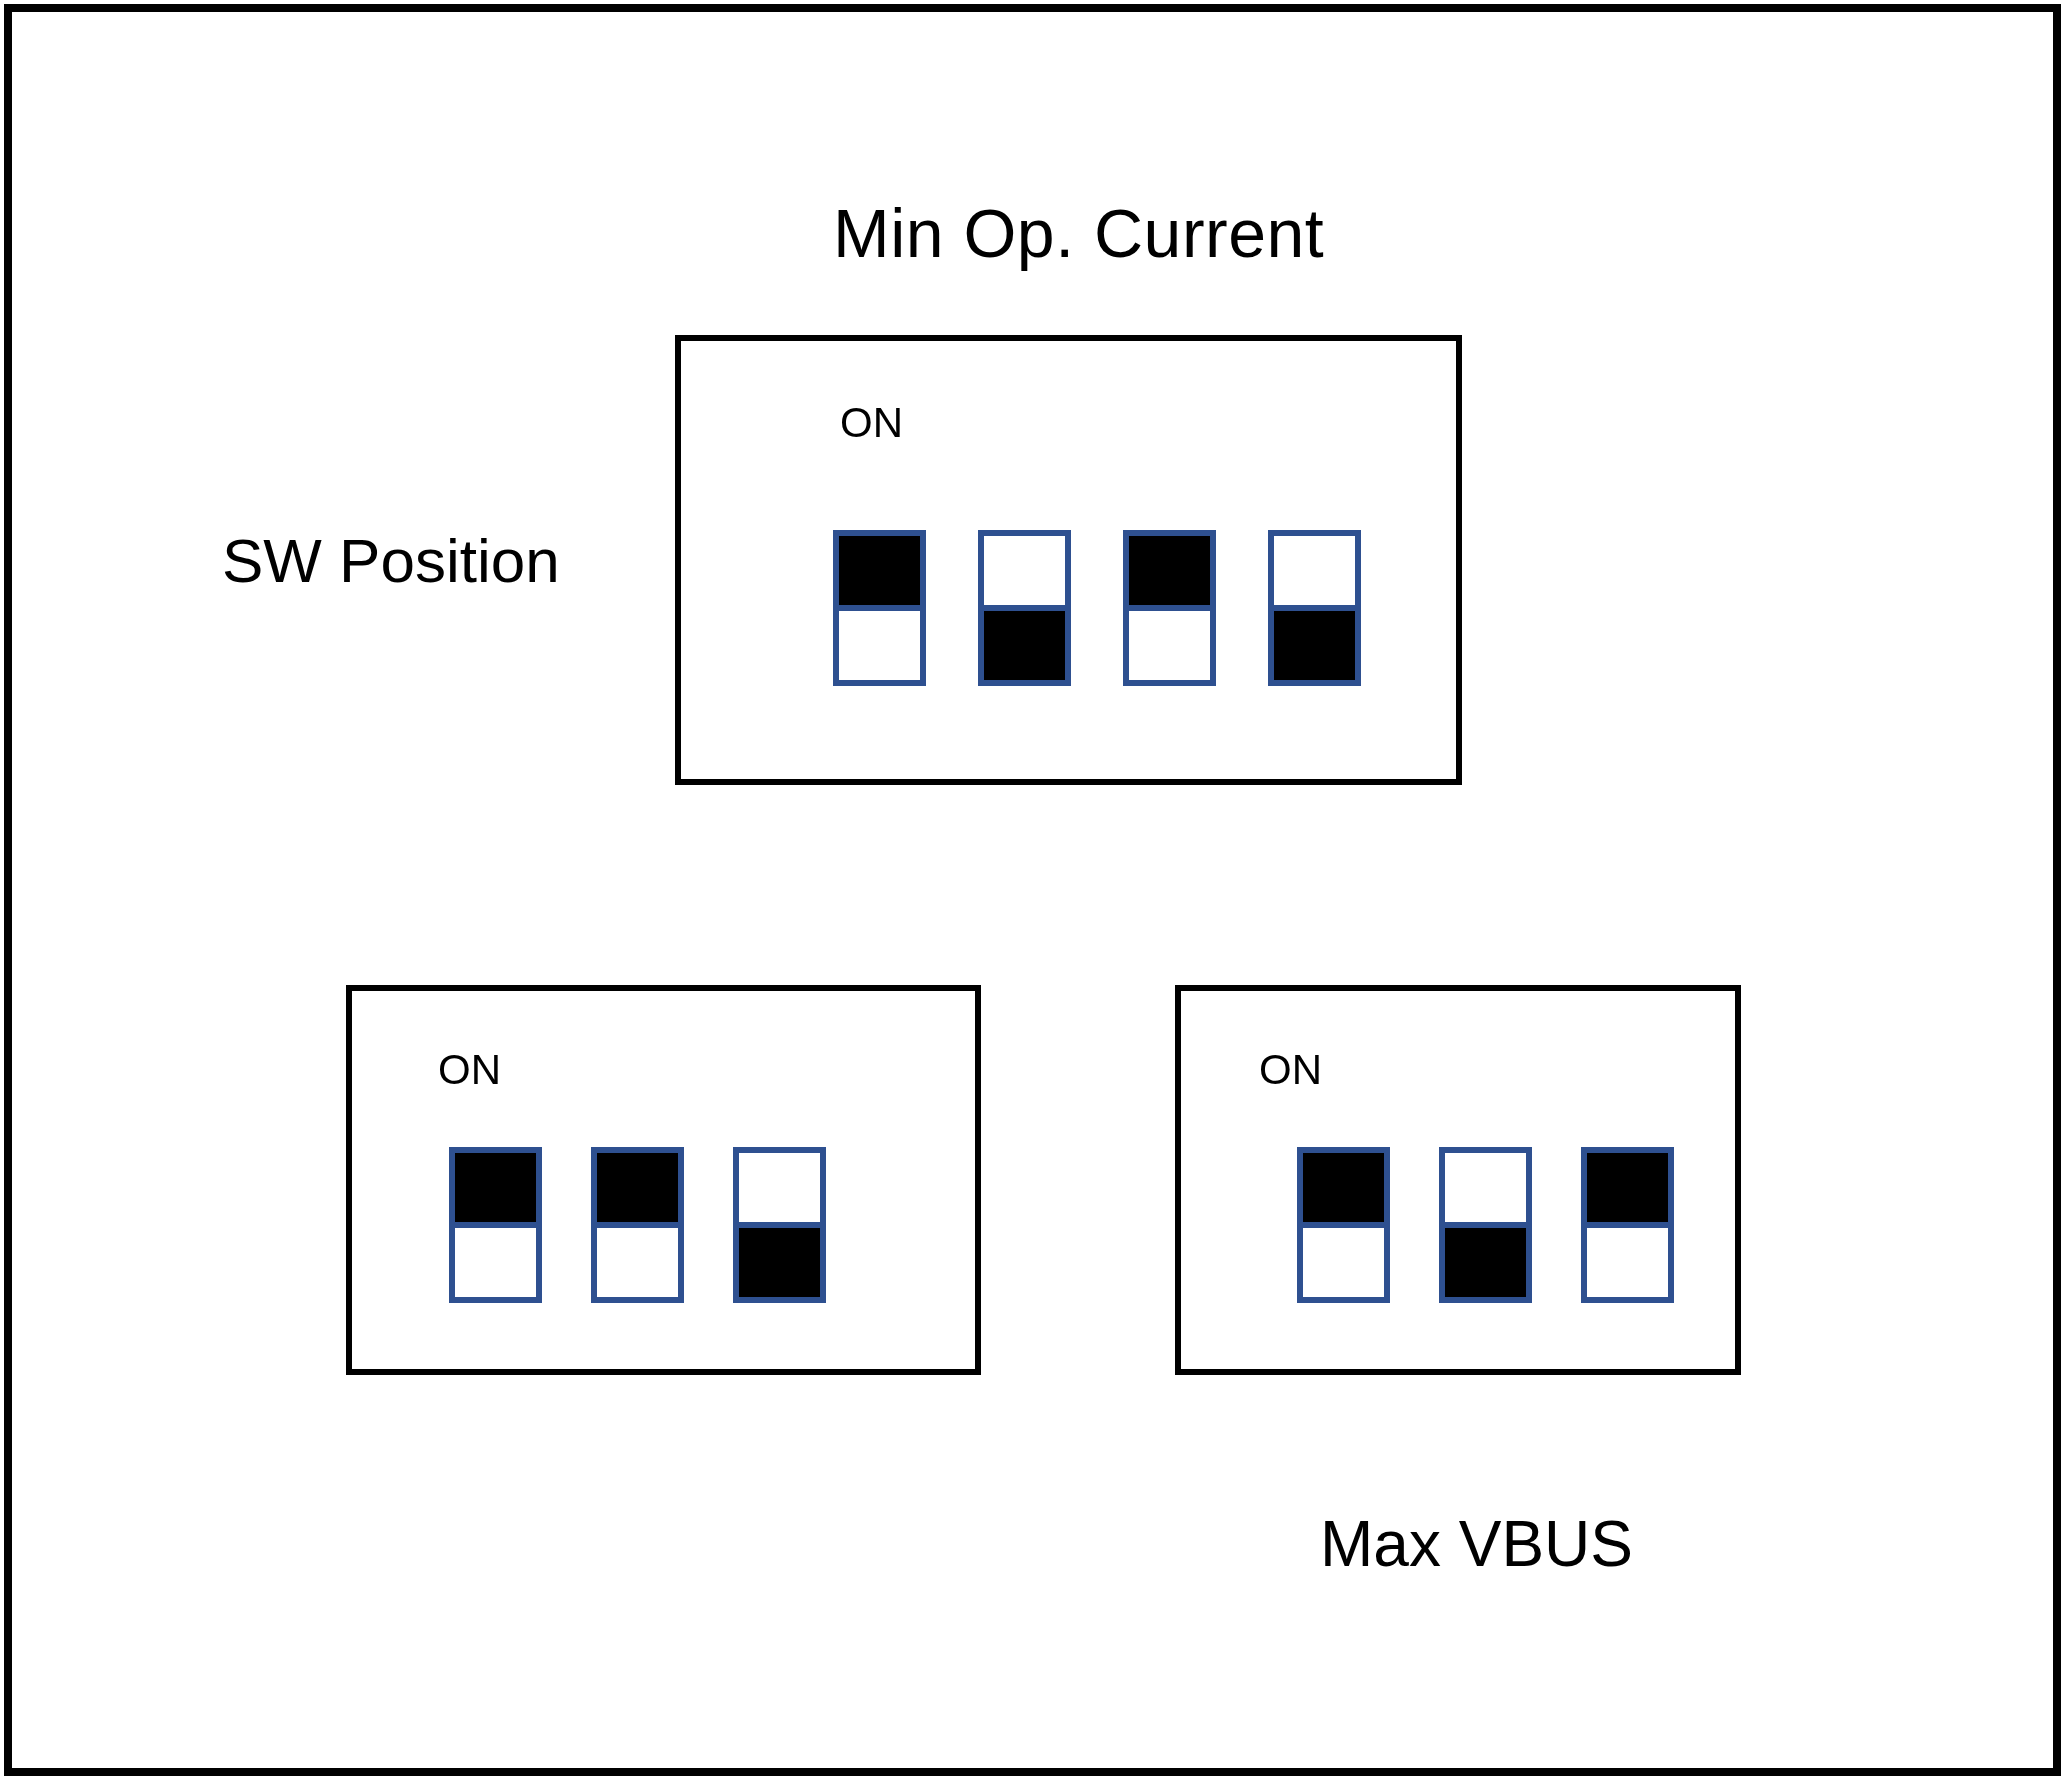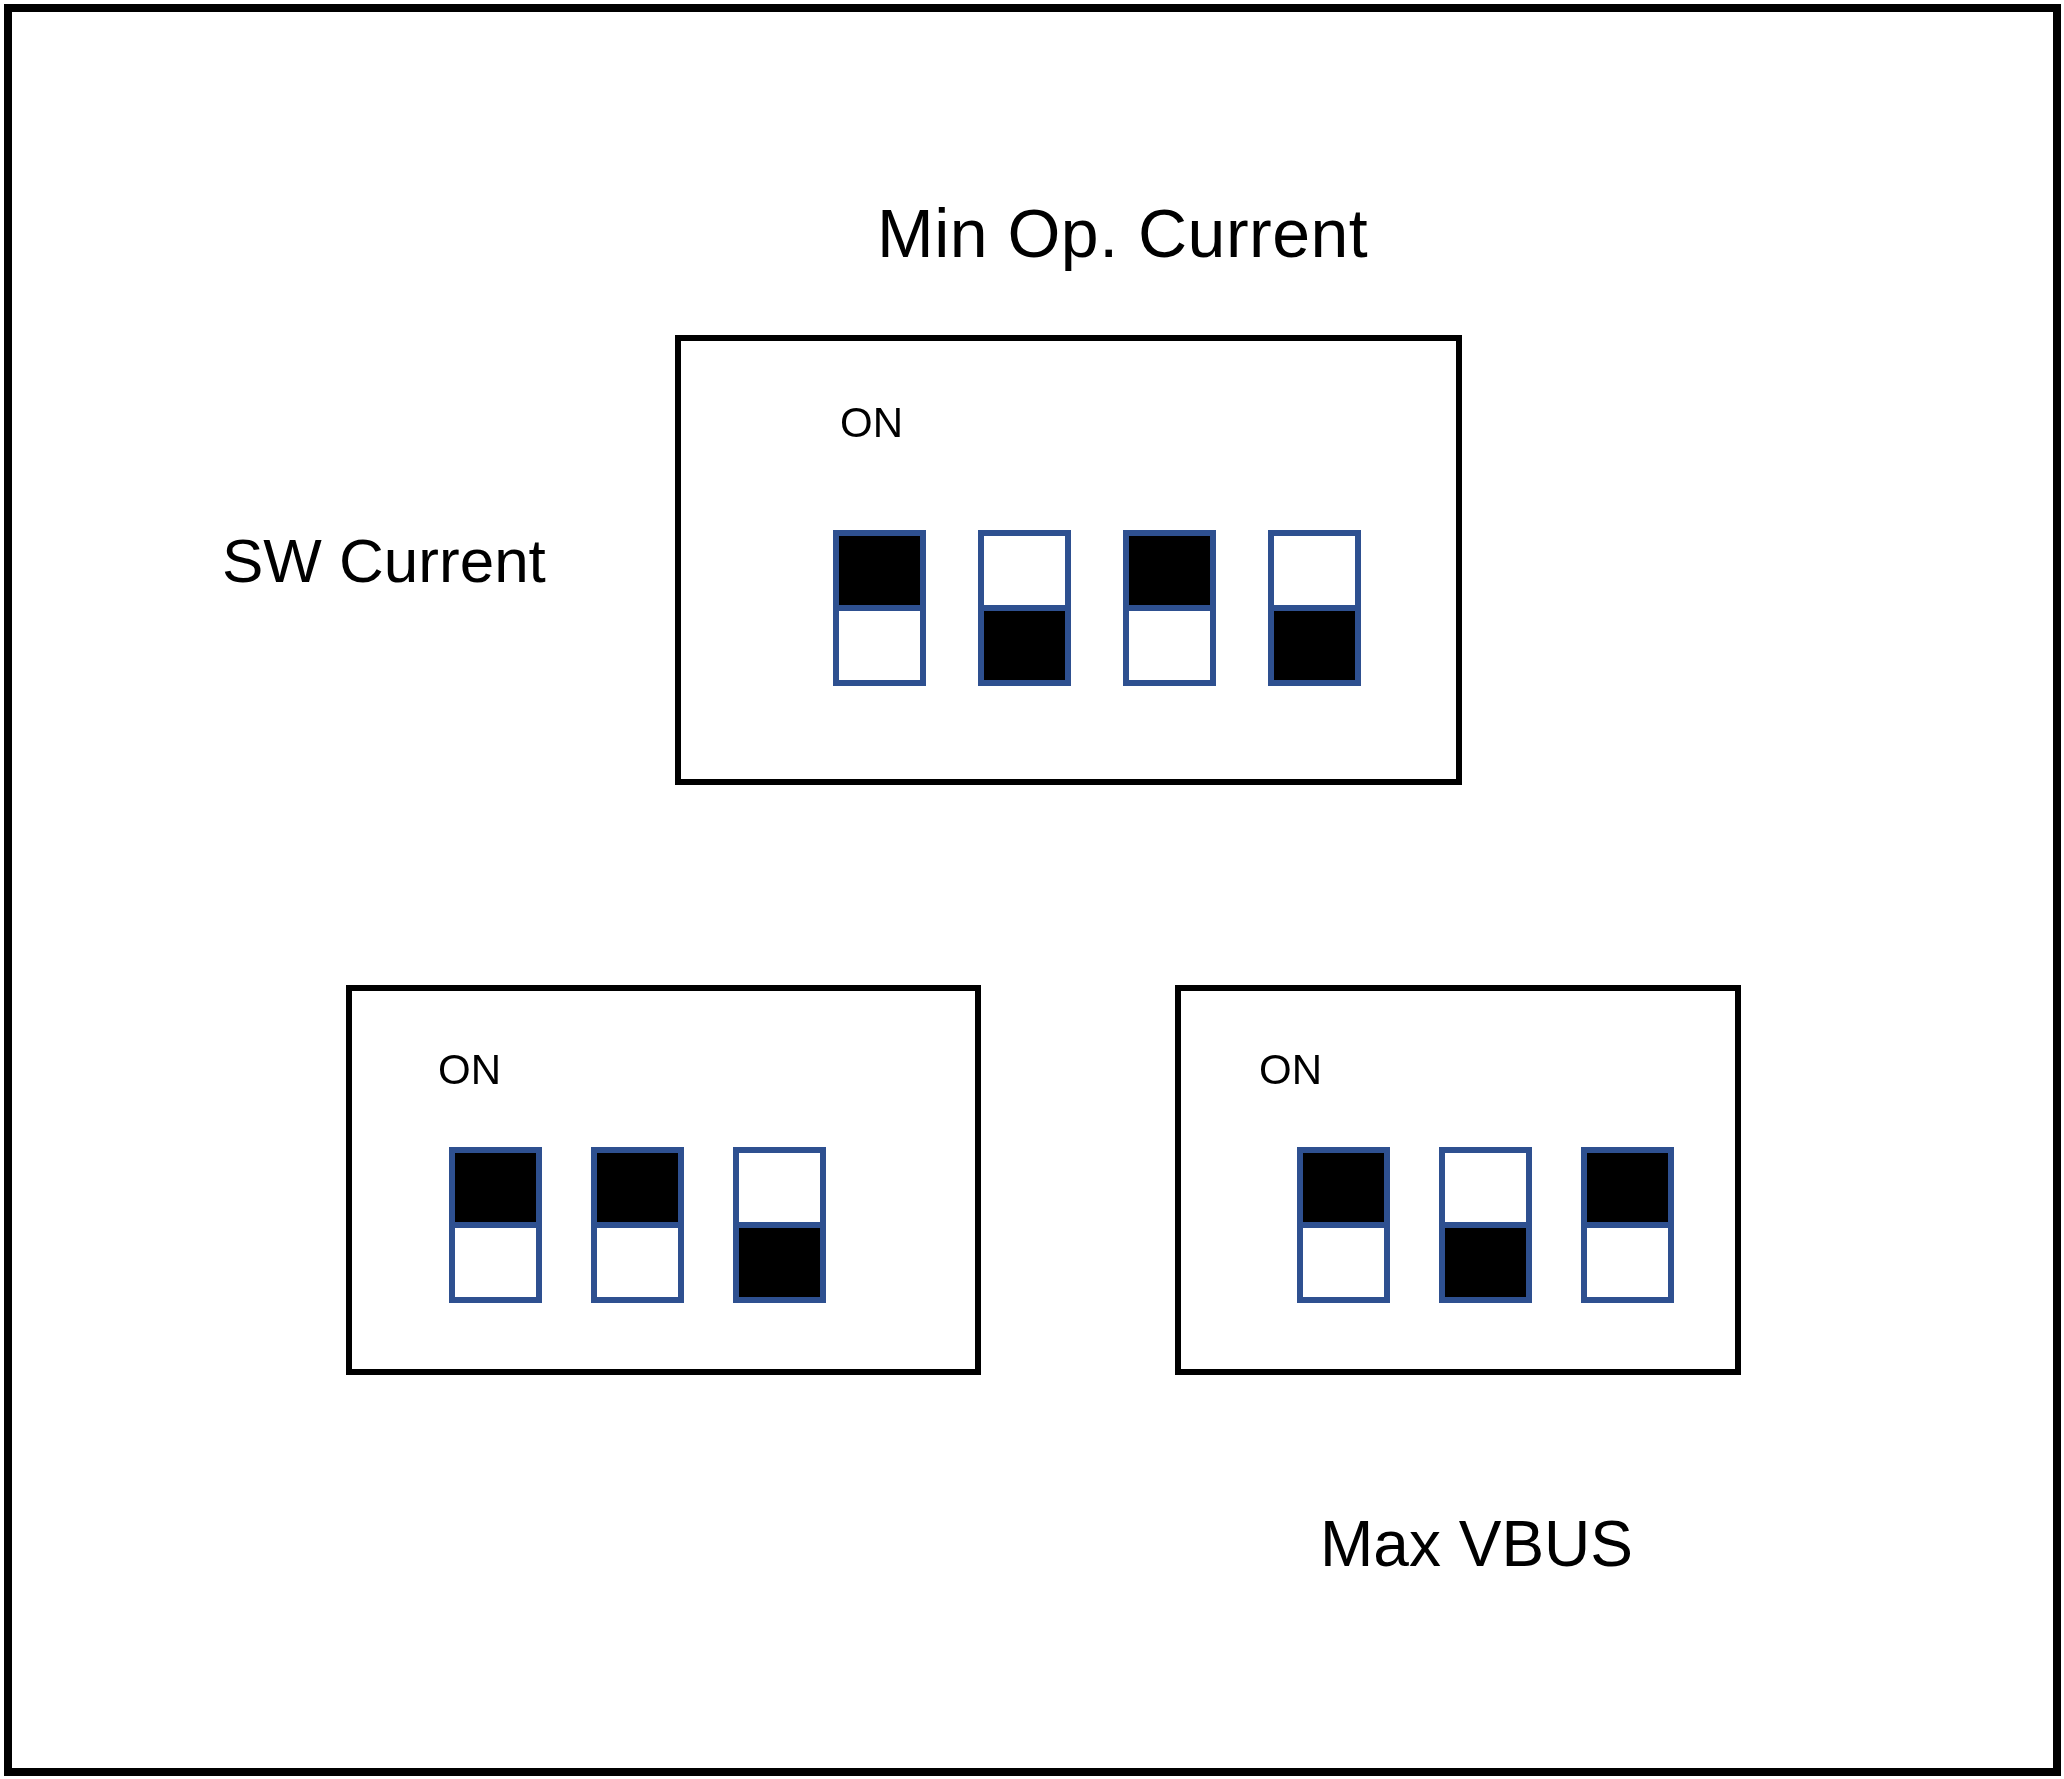--- a/index.html
+++ b/index.html
@@ -37,21 +37,20 @@
     position: absolute;
     color: #000000;
     font-weight: 400;
     white-space: nowrap;
     line-height: 1;
   }
 
   .title-text {
     font-size: 68px;
     letter-spacing: 0.5px;
-    margin-left: 44px;
   }
 
   .side-label {
     font-size: 62px;
   }
 
   .bottom-label {
     font-size: 64px;
   }
 
@@ -99,21 +98,21 @@
 </style>
 </head>
 <body>
 
 <div id="canvas">
 
   <div class="outer-frame"></div>
 
   <div class="txt title-text" style="left:833px; top:199px;">Min Op. Current</div>
 
-  <div class="txt side-label" style="left:222px; top:530px;">SW Current</div>
+  <div class="txt side-label" style="left:222px; top:530px;">SW Position</div>
 
   <div class="sw-box" style="left:675px; top:335px; width:787px; height:450px;">
   </div>
 
   <div class="txt on-label" style="left:840px; top:402px;">ON</div>
 
   <div class="sw-row" style="left:833px; top:530px; gap:52px;">
 
     <div class="dip-switch" style="width:93px; height:156px;">
       <div class="dip-half filled"></div>

